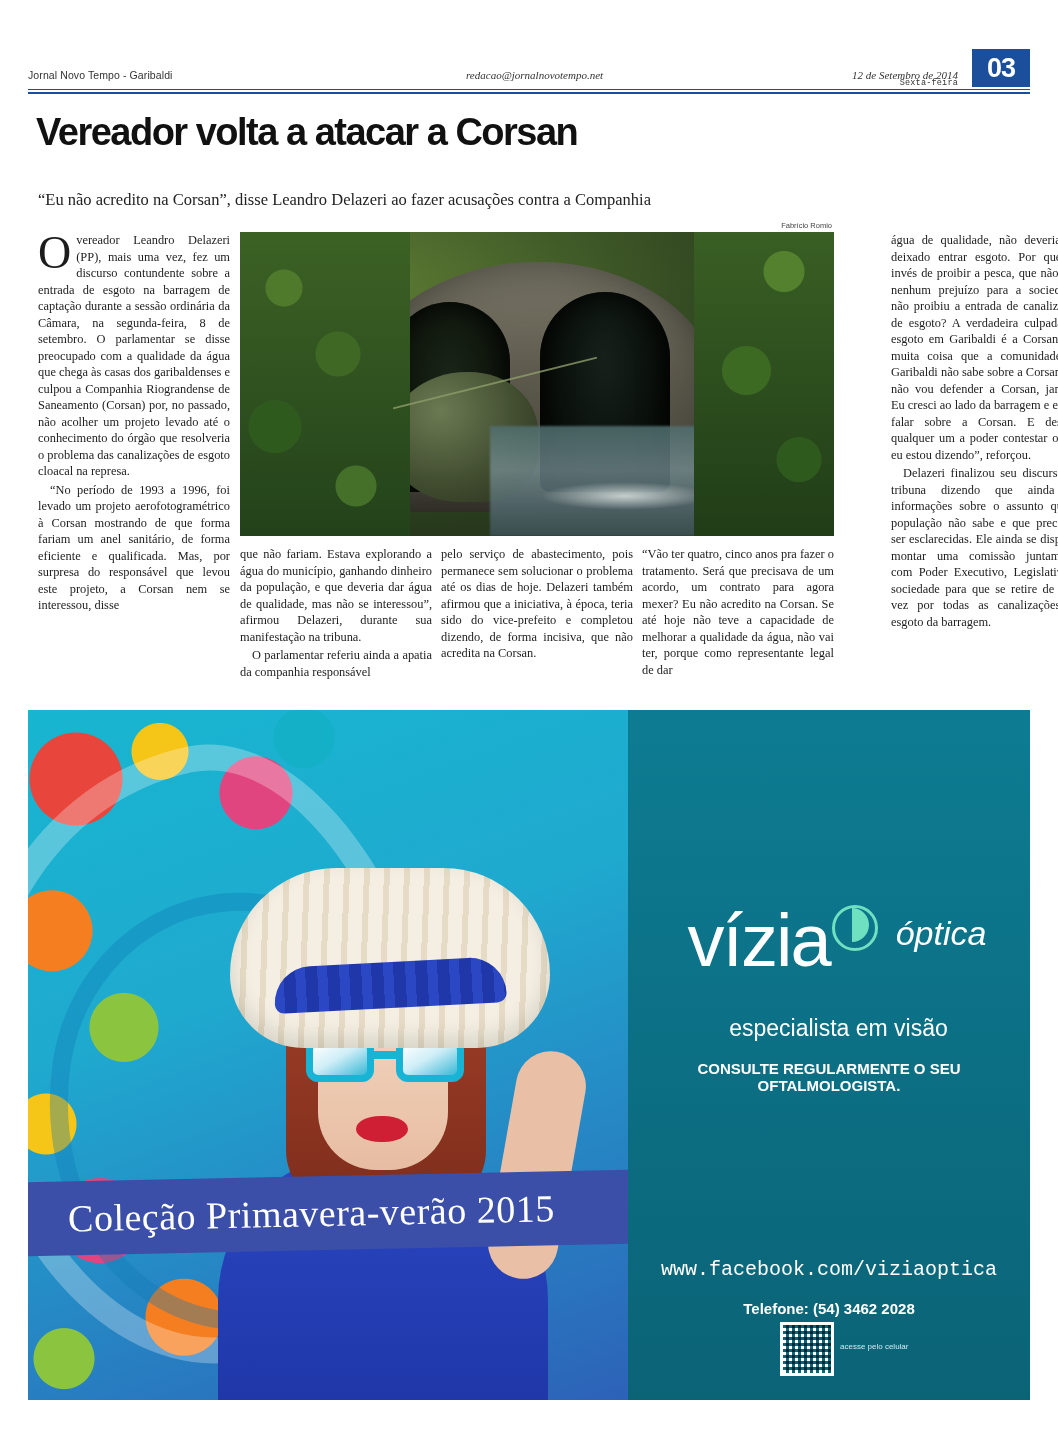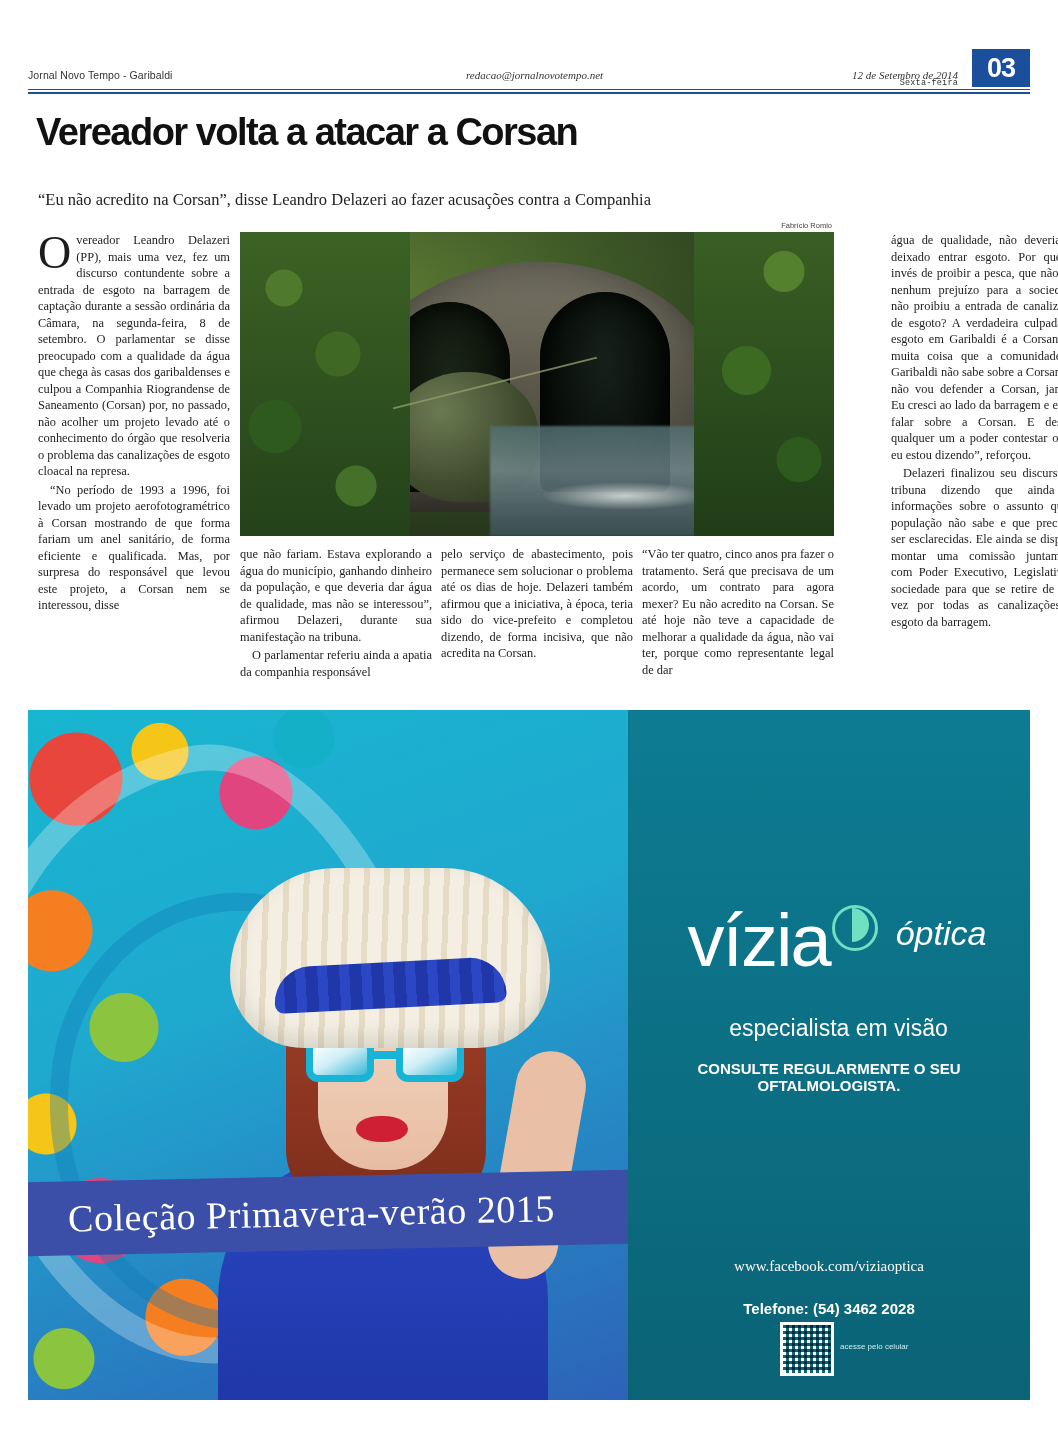--- a/index.html
+++ b/index.html
@@ -473,22 +473,22 @@
     position: absolute;
     left: 0; right: 0; top: 515px;
     font-family: "Liberation Sans", sans-serif;
     font-weight: bold;
     font-size: 16px;
     letter-spacing: .3px;
   }
   .fb {
     position: absolute;
     left: 0; right: 0; top: 548px;
-    font-family: Liberation Serif, serif;
-    font-size: 15px;
+    font-family: Liberation Mono, monospace;
+    font-size: 20px;
   }
   .phone {
     position: absolute;
     left: 0; right: 0; top: 578px;
     font-family: "Liberation Sans", sans-serif;
     font-weight: bold;
     font-size: 15px;
     margin-top: 12px;
   }
   .qr {

